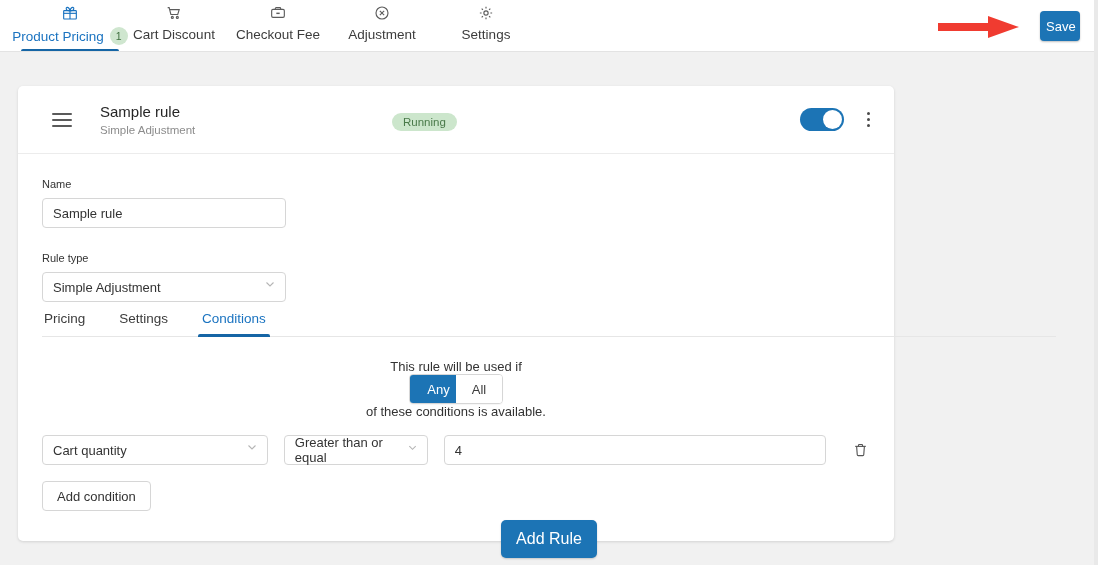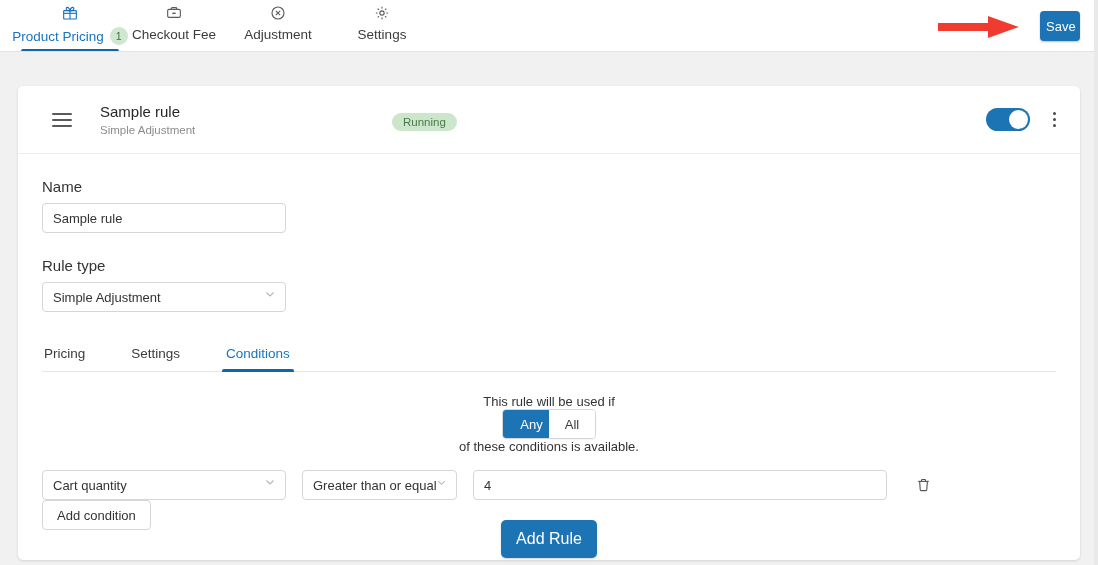--- a/index.html
+++ b/index.html
@@ -105,21 +105,21 @@
     width: 82px;
     height: 24px;
     pointer-events: none;
   }
 
   
   .card {
     position: absolute;
     left: 18px;
     top: 86px;
-    width: 1062px;
+    width: 876px;
     background: #ffffff;
     border-radius: 5px;
     box-shadow: 0 1px 3px rgba(0,0,0,.13);
   }
   .card-head {
     height: 68px;
     display: flex;
     align-items: center;
     padding: 0 18px 0 34px;
     border-bottom: 1px solid #ececec;
@@ -173,21 +173,21 @@
     flex-direction: column;
     align-items: center;
     gap: 3px;
     cursor: pointer;
     padding: 2px 0;
   }
   .kebab i { width: 3px; height: 3px; border-radius: 50%; background: #4a4a4a; display: block; }
 
   
   .card-body { padding: 24px 24px 30px 24px; }
-  .field-label { font-size: 15px; color: #333; margin-bottom: 8px; }
+  .field-label { font-size: 11px; color: #333; margin-bottom: 8px; }
   .text-input, .select-box {
     width: 244px;
     height: 30px;
     border: 1px solid #d6d6d6;
     border-radius: 4px;
     background: #ffffff;
     font-size: 13px;
     color: #333;
     padding: 0 10px;
     font-family: "Liberation Sans", sans-serif;
@@ -199,23 +199,23 @@
     position: absolute;
     right: 9px;
     top: 50%;
     transform: translateY(-60%);
     color: #b5b5b5;
   }
   .gap-24 { height: 24px; }
 
   
   .inner-tabs {
-    margin-top: 34px;
-    display: flex;
-    gap: 42px;
+    margin-top: 9px;
+    display: flex;
+    gap: 30px;
     border-bottom: 1px solid #e6e6e6;
     padding-bottom: 0;
     position: relative;
     width: 1014px;
   }
   .itab {
     font-size: 13.5px;
     color: #3c3c3c;
     padding: 0 2px 10px 2px;
     cursor: pointer;
@@ -274,20 +274,21 @@
     width: 20px; height: 24px;
     margin-left: 10px;
     cursor: pointer;
     display: flex;
     align-items: center;
     justify-content: center;
     color: #555;
   }
 
   .ghost-btn {
+    margin-top: 16px;
     height: 30px;
     padding: 0 14px;
     border: 1px solid #d6d6d6;
     border-radius: 4px;
     background: #ffffff;
     font-size: 13px;
     color: #333;
     font-family: "Liberation Sans", sans-serif;
     cursor: pointer;
   }
@@ -335,20 +336,30 @@
         <path d="M12 8.5C12 8.5 10.5 3 7.6 3.6 5.6 4 5.9 7.4 8.4 8.2 10 8.7 12 8.5 12 8.5z"></path>
         <path d="M12 8.5C12 8.5 13.5 3 16.4 3.6c2 .4 1.7 3.8-.8 4.6-1.6.5-3.6.3-3.6.3z"></path>
       </svg>
     </span>
     <span class="tlabel">
       <span>Product Pricing</span>
       <span class="badge-count">1</span>
     </span>
   </div>
 
+  <div class="tab">
+    <span class="ticon">
+      <svg width="16" height="16" viewBox="0 0 24 24" fill="none" stroke="currentColor" stroke-width="1.7">
+        <path d="M2.5 4h2.2l2.6 10.2h10.3l2.2-7.3H6"></path>
+        <circle cx="9.5" cy="18.6" r="1.5"></circle>
+        <circle cx="17" cy="18.6" r="1.5"></circle>
+      </svg>
+    </span>
+    <span class="tlabel">Cart Discount</span>
+  </div>
 
   <div class="tab">
     <span class="ticon">
       <svg width="16" height="16" viewBox="0 0 24 24" fill="none" stroke="currentColor" stroke-width="1.7">
         <rect x="2.5" y="6.5" width="19" height="12" rx="2"></rect>
         <path d="M8 6.5V5.2c0-.7.6-1.2 1.3-1.2h5.4c.7 0 1.3.5 1.3 1.2v1.3"></path>
         <line x1="9.5" y1="12.5" x2="14.5" y2="12.5" stroke-width="2.2"></line>
       </svg>
     </span>
     <span class="tlabel">Checkout Fee</span>

